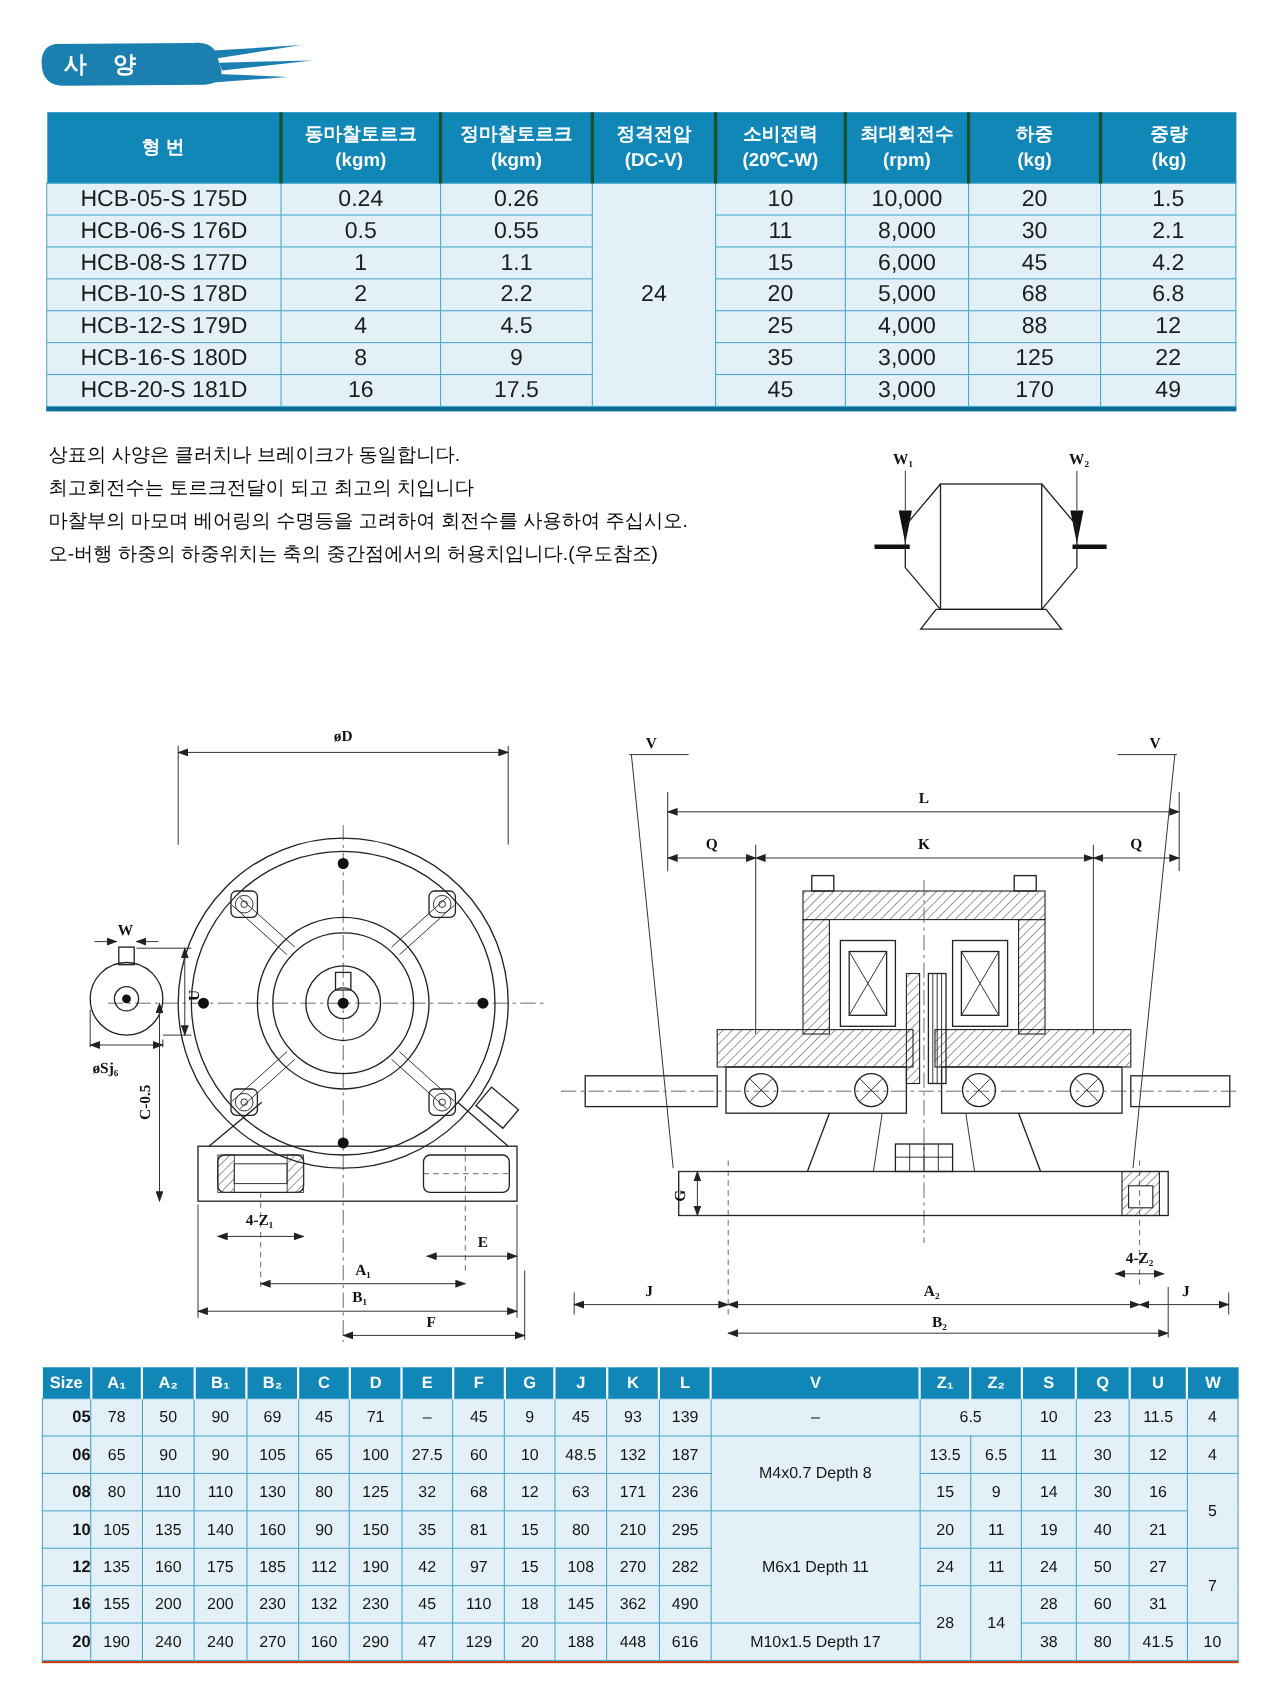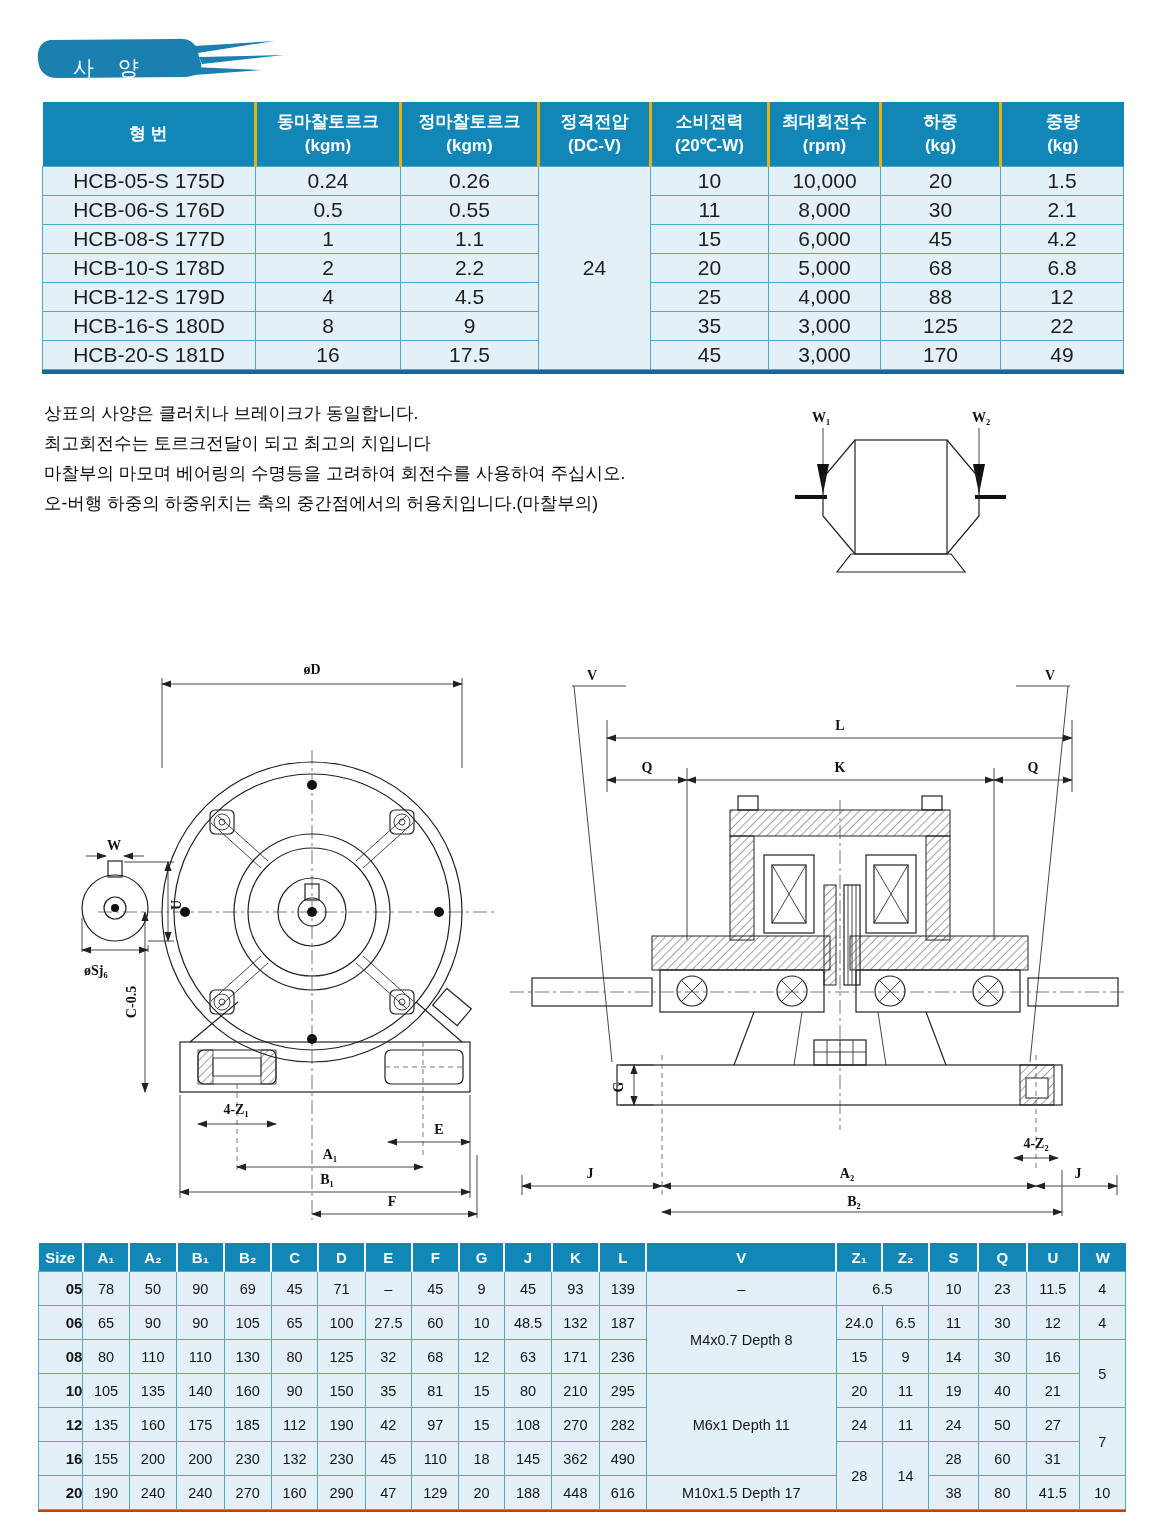--- a/index.html
+++ b/index.html
@@ -2,28 +2,28 @@
 <html><head>
 <meta charset="utf-8">
 <style>
   html,body{margin:0;padding:0;background:#fff;}
   .page{position:relative;width:1165px;height:1534px;background:#ffffff;
         font-family:"Liberation Sans",sans-serif;color:#111;overflow:hidden;}
 
   
   .badge{position:absolute;left:36px;top:34px;width:250px;height:50px;}
   .badge svg{position:absolute;left:0;top:0;}
-  .badge-text{position:absolute;left:22px;top:20px;color:#fff;font-size:21px;
-              font-weight:normal;letter-spacing:9px;white-space:nowrap;margin-left:15px;}
+  .badge-text{position:absolute;left:22px;top:10px;color:#fff;font-size:21px;
+              font-weight:bold;letter-spacing:9px;white-space:nowrap;}
 
   
   .spec-wrap{position:absolute;left:42px;top:102px;border-bottom:4px solid #0d6d94;}
   table.spec{border-collapse:collapse;table-layout:fixed;width:1081px;}
   .spec th{background:#1187b7;color:#fff;font-size:17px;font-weight:bold;line-height:1.4;
-           vertical-align:middle;border-left:3px solid #eab308;height:64px;padding:0;text-align:center;}
+           vertical-align:middle;border-left:3px solid #14532d;height:64px;padding:0;text-align:center;}
   .spec th:first-child{border-left:none;}
   .spec td{background:#e3f0f7;border:1px solid #4aa9cd;text-align:center;
            font-size:21px;height:28px;padding:0;color:#1d1d1d;}
 
   
   .notes{position:absolute;left:44px;top:398px;font-size:17.5px;line-height:30px;color:#0a0a0a;}
 
   
   .wdiag{position:absolute;left:793px;top:402px;}
   .front{position:absolute;left:40px;top:650px;}
@@ -172,21 +172,21 @@
         <td>49</td>
       </tr>
     </tbody>
   </table>
   </div>
 
   <div class="notes">
     <div>상표의 사양은 클러치나 브레이크가 동일합니다.</div>
     <div>최고회전수는 토르크전달이 되고 최고의 치입니다</div>
     <div>마찰부의 마모며 베어링의 수명등을 고려하여 회전수를 사용하여 주십시오.</div>
-    <div>오-버행 하중의 하중위치는 축의 중간점에서의 허용치입니다.(마찰부의)</div>
+    <div>오-버행 하중의 하중위치는 축의 중간점에서의 허용치입니다.(우도참조)</div>
   </div>
 
   <div class="wdiag">
     <svg width="215" height="185" viewBox="0 0 215 185">
       <text x="28" y="20" text-anchor="middle">W₁</text>
       <text x="188" y="20" text-anchor="middle">W₂</text>
       <line class="thn" x1="30" y1="26" x2="30" y2="62"></line>
       <polygon points="24,62 36,62 30,92" fill="#111"></polygon>
       <line class="thn" x1="186" y1="26" x2="186" y2="62"></line>
       <polygon points="180,62 192,62 186,92" fill="#111"></polygon>
@@ -502,21 +502,21 @@
         <td>105</td>
         <td>65</td>
         <td>100</td>
         <td>27.5</td>
         <td>60</td>
         <td>10</td>
         <td>48.5</td>
         <td>132</td>
         <td>187</td>
         <td rowspan="2">M4x0.7 Depth 8</td>
-        <td>24.0</td>
+        <td>13.5</td>
         <td>6.5</td>
         <td>11</td>
         <td>30</td>
         <td>12</td>
         <td>4</td>
       </tr>
       <tr>
         <td class="size">08</td>
         <td>80</td>
         <td>110</td>

